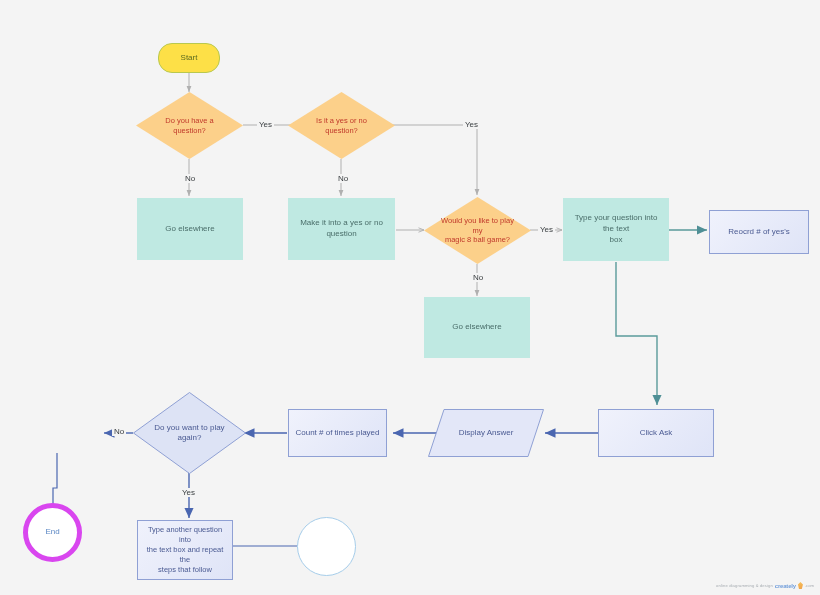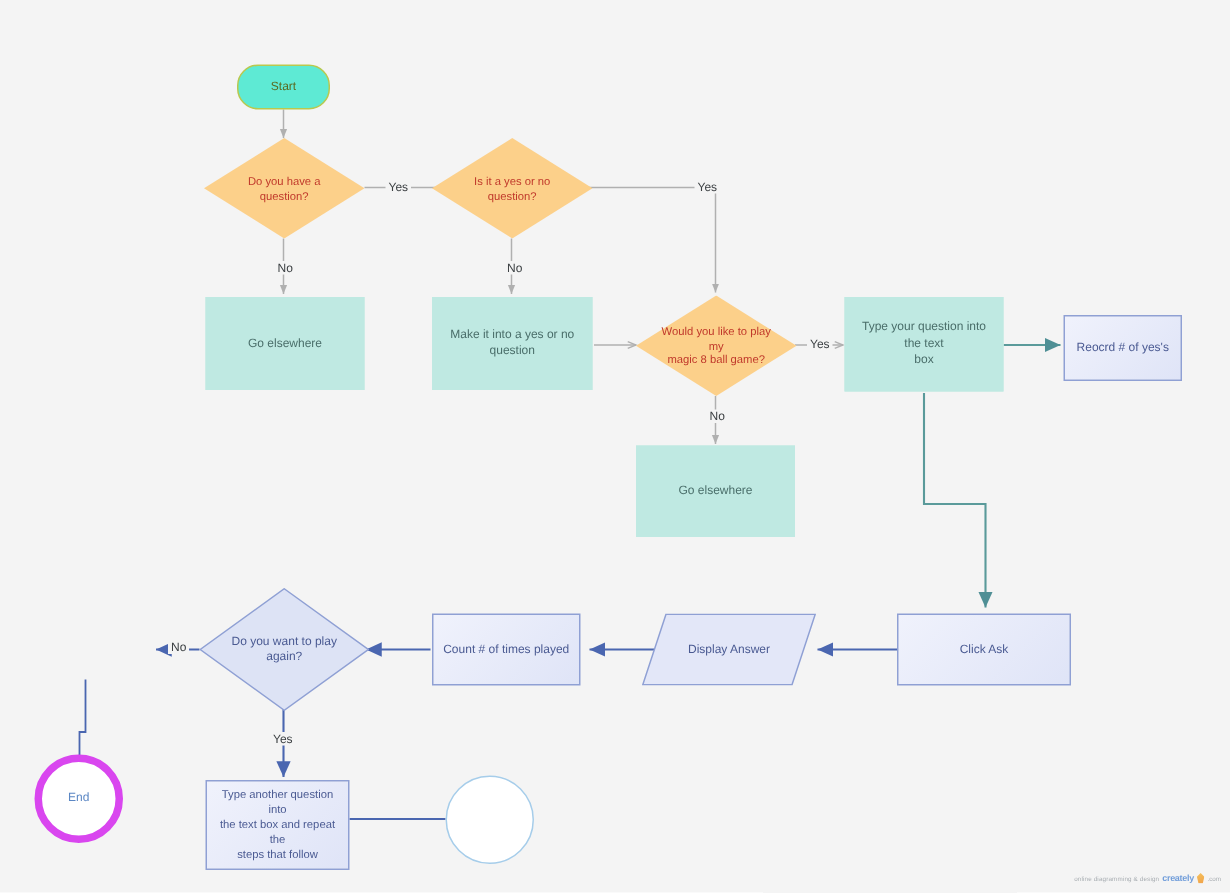--- a/index.html
+++ b/index.html
@@ -31,21 +31,21 @@
     line-height: 1.35;
     z-index: 3;
   }
   .node .label {
     padding: 0 6px;
     white-space: pre-line;
   }
 
   
   .start-node {
-    background: #5eead4;
+    background: #fde047;
     border: 1px solid #b9c84e;
     border-radius: 14px;
     color: #5a6a20;
     font-size: 8px;
   }
   .teal-box {
     background: #bfe9e2;
     border: 1px solid #bfe9e2;
     color: #4a6e6a;
     font-size: 8px;
@@ -231,21 +231,21 @@
 
   <div class="node teal-box" style="left:424px; top:297px; width:106px; height:61px;">
     <span class="label">Go elsewhere</span>
   </div>
 
   <div class="node teal-box" style="left:563px; top:198px; width:106px; height:63px;">
     <span class="label">Type your question into the text
 box</span>
   </div>
 
-  <div class="node lav-box-grad" style="left:709px; top:210px; width:79px; height:44px;">
+  <div class="node lav-box-grad" style="left:709px; top:210px; width:100px; height:44px;">
     <span class="label">Reocrd # of yes's</span>
   </div>
 
   <div class="node" style="left:428px; top:409px; width:116px; height:48px; background:transparent;">
     <svg style="position:absolute;left:0;top:0;width:116px;height:48px;" viewBox="0 0 116 48" preserveAspectRatio="none">
       <polygon points="16,0.5 115.5,0.5 100,47.5 0.5,47.5" fill="#e3e7f8" stroke="#8fa0d4" stroke-width="1"></polygon>
     </svg>
     <span class="label" style="position:relative; font-size:8px; color:#4a5a92;">Display Answer</span>
   </div>
 

